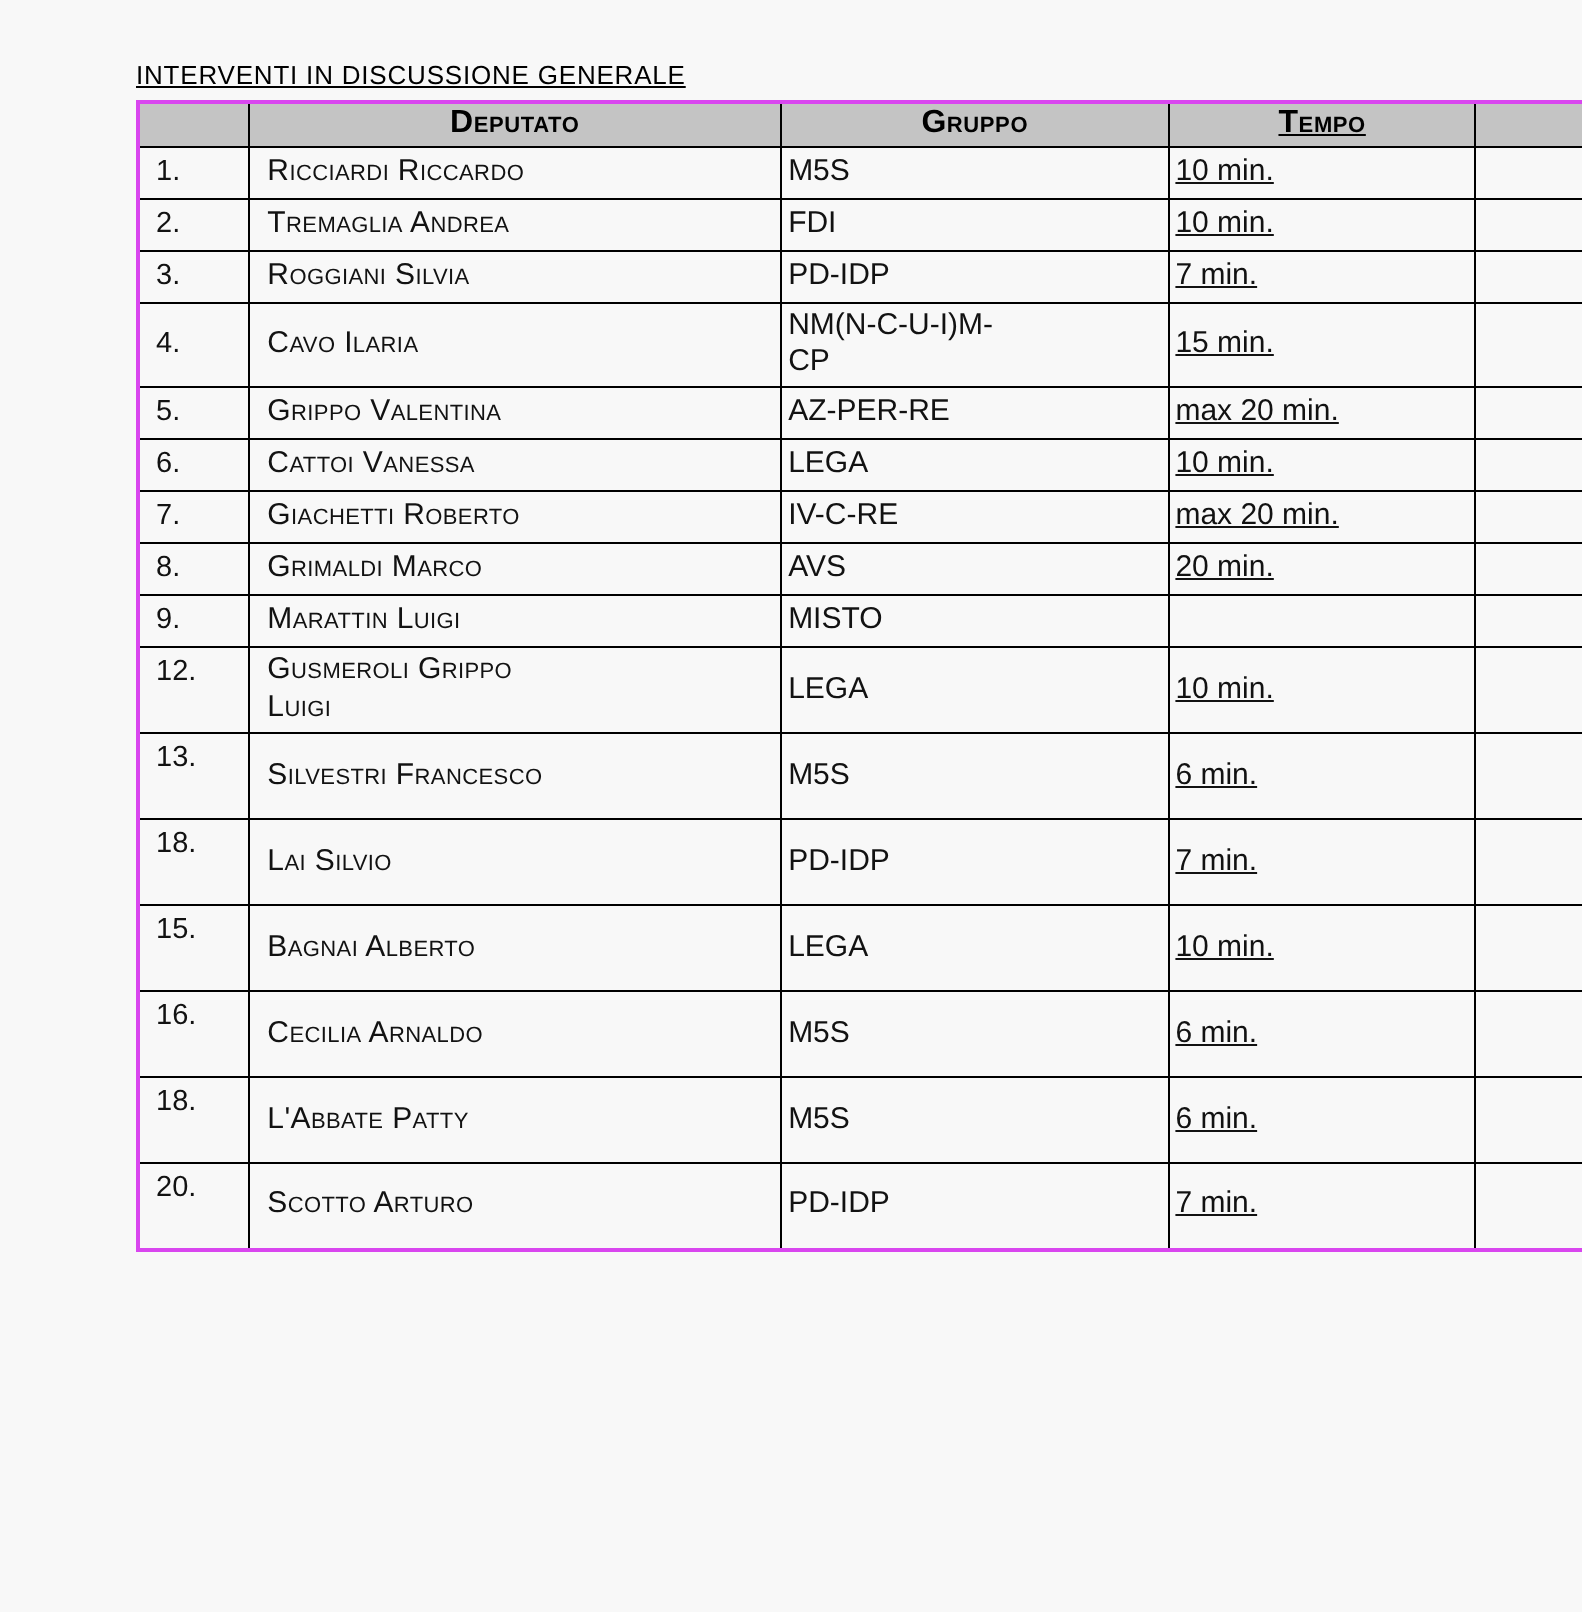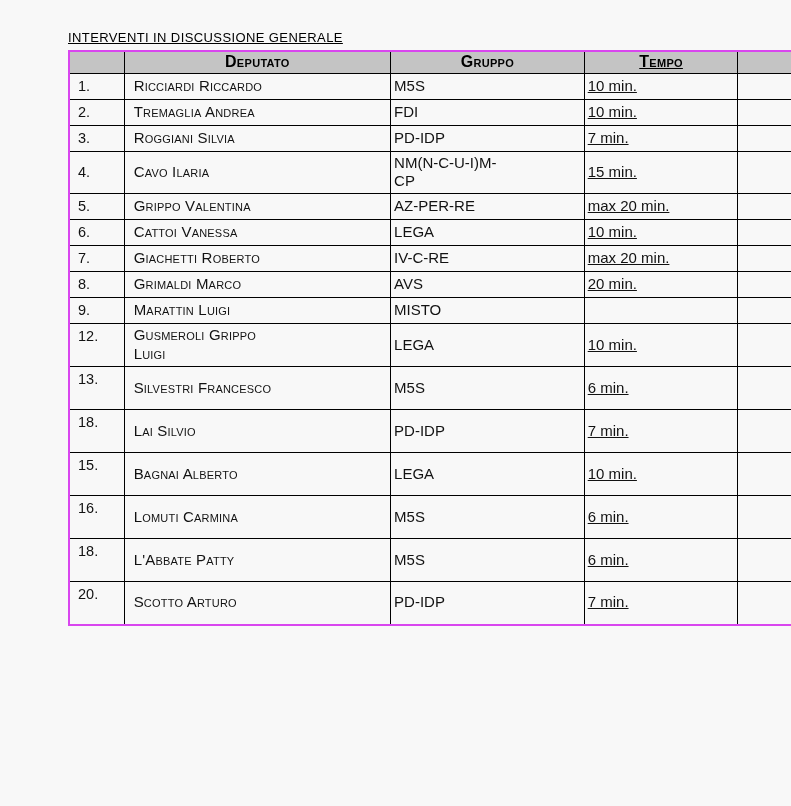--- a/index.html
+++ b/index.html
@@ -191,21 +191,21 @@
         </tr>
         <tr class="tall">
           <td class="c-num">15.</td>
           <td class="c-dep">Bagnai Alberto</td>
           <td class="c-grp">LEGA</td>
           <td class="c-tmp">10 min.</td>
           <td class="c-ext"></td>
         </tr>
         <tr class="tall">
           <td class="c-num">16.</td>
-          <td class="c-dep">Lomuti Carmina</td>
+          <td class="c-dep">Cecilia Arnaldo</td>
           <td class="c-grp">M5S</td>
           <td class="c-tmp">6 min.</td>
           <td class="c-ext"></td>
         </tr>
         <tr class="tall">
           <td class="c-num">18.</td>
           <td class="c-dep">L'Abbate Patty</td>
           <td class="c-grp">M5S</td>
           <td class="c-tmp">6 min.</td>
           <td class="c-ext"></td>

